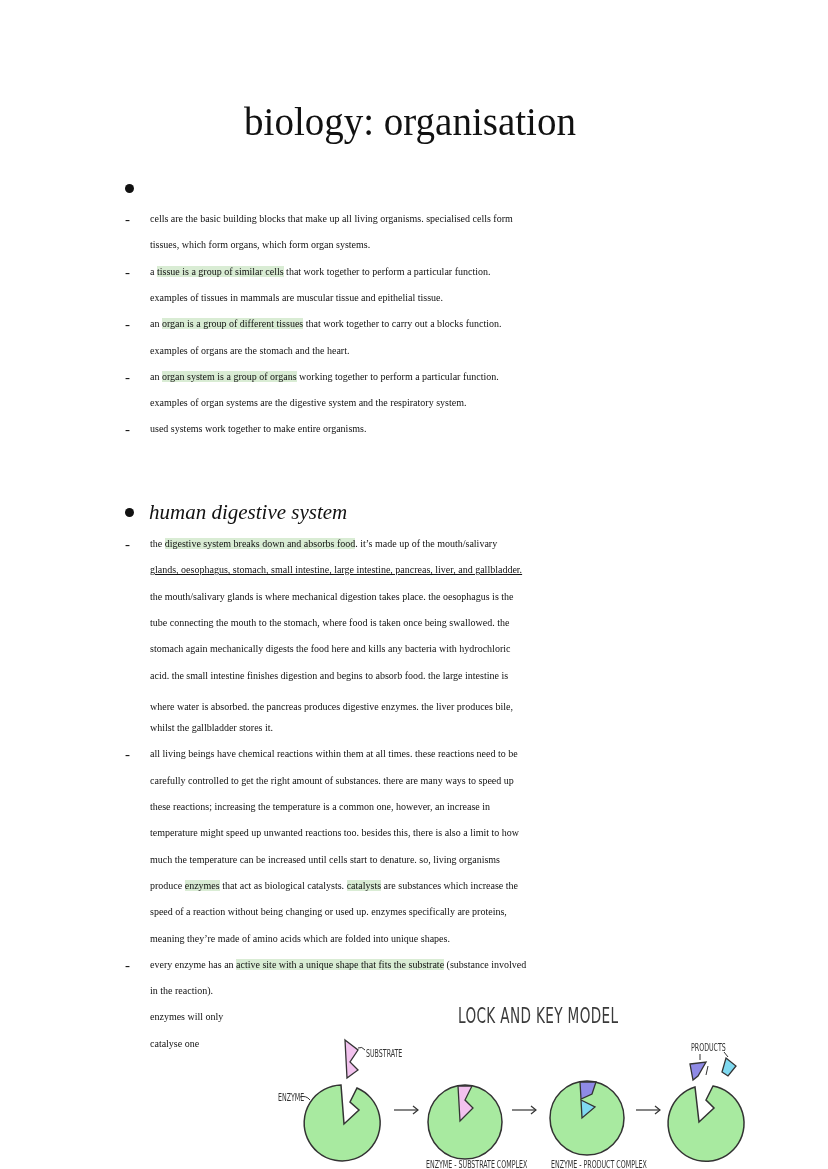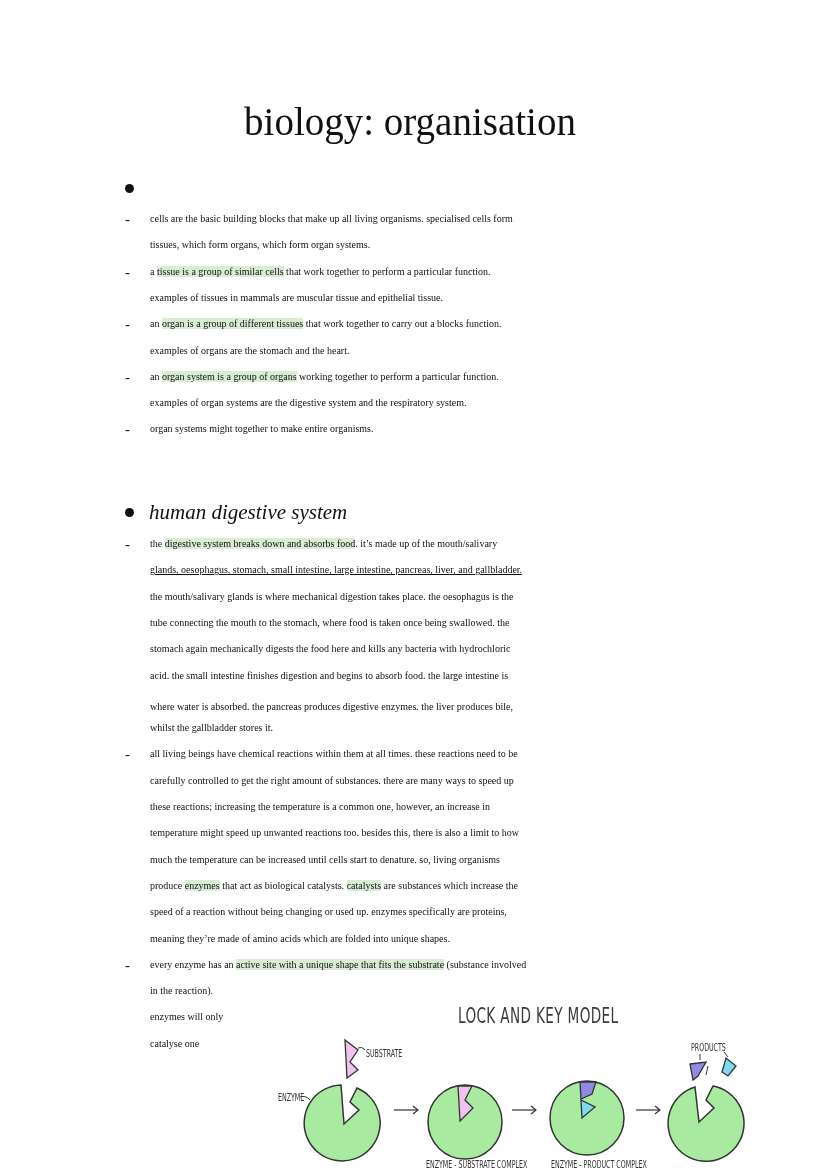--- a/index.html
+++ b/index.html
@@ -32,21 +32,21 @@
     <div class="dash" style="top: 261.6px;">-</div>
     <div class="line" style="top: 261.6px;"><span>a </span><span class="hl">tissue is a group of similar cells</span><span> that work together to perform a particular function.</span></div>
     <div class="line" style="top: 287.9px;"><span>examples of tissues in mammals are muscular tissue and epithelial tissue.</span></div>
     <div class="dash" style="top: 314.2px;">-</div>
     <div class="line" style="top: 314.2px;"><span>an </span><span class="hl">organ is a group of different tissues</span><span> that work together to carry out a blocks function.</span></div>
     <div class="line" style="top: 340.5px;"><span>examples of organs are the stomach and the heart.</span></div>
     <div class="dash" style="top: 366.8px;">-</div>
     <div class="line" style="top: 366.8px;"><span>an </span><span class="hl">organ system is a group of organs</span><span> working together to perform a particular function.</span></div>
     <div class="line" style="top: 393.1px;"><span>examples of organ systems are the digestive system and the respiratory system.</span></div>
     <div class="dash" style="top: 419.4px;">-</div>
-    <div class="line" style="top: 419.4px;"><span>organ systems might together to make entire organisms.</span></div>
+    <div class="line" style="top: 419.4px;"><span>used systems work together to make entire organisms.</span></div>
     <div class="section-head" style="top: 498px;"><span class="dot"></span><span>human digestive system</span></div>
     <div class="dash" style="top: 534px;">-</div>
     <div class="line" style="top: 534px;"><span>the </span><span class="hl">digestive system breaks down and absorbs food</span><span>. it’s made up of the mouth/salivary</span></div>
     <div class="line" style="top: 560.3px; text-decoration: underline;"><span>glands, oesophagus, stomach, small intestine, large intestine, pancreas, liver, and gallbladder.</span></div>
     <div class="line" style="top: 586.6px;"><span>the mouth/salivary glands is where mechanical digestion takes place. the oesophagus is the</span></div>
     <div class="line" style="top: 612.9px;"><span>tube connecting the mouth to the stomach, where food is taken once being swallowed. the</span></div>
     <div class="line" style="top: 639.2px;"><span>stomach again mechanically digests the food here and kills any bacteria with hydrochloric</span></div>
     <div class="line" style="top: 665.5px;"><span>acid. the small intestine finishes digestion and begins to absorb food. the large intestine is</span></div>
     <div class="line" style="top: 697px;"><span>where water is absorbed. the pancreas produces digestive enzymes. the liver produces bile,</span></div>
     <div class="line" style="top: 718.1px;"><span>whilst the gallbladder stores it.</span></div>

